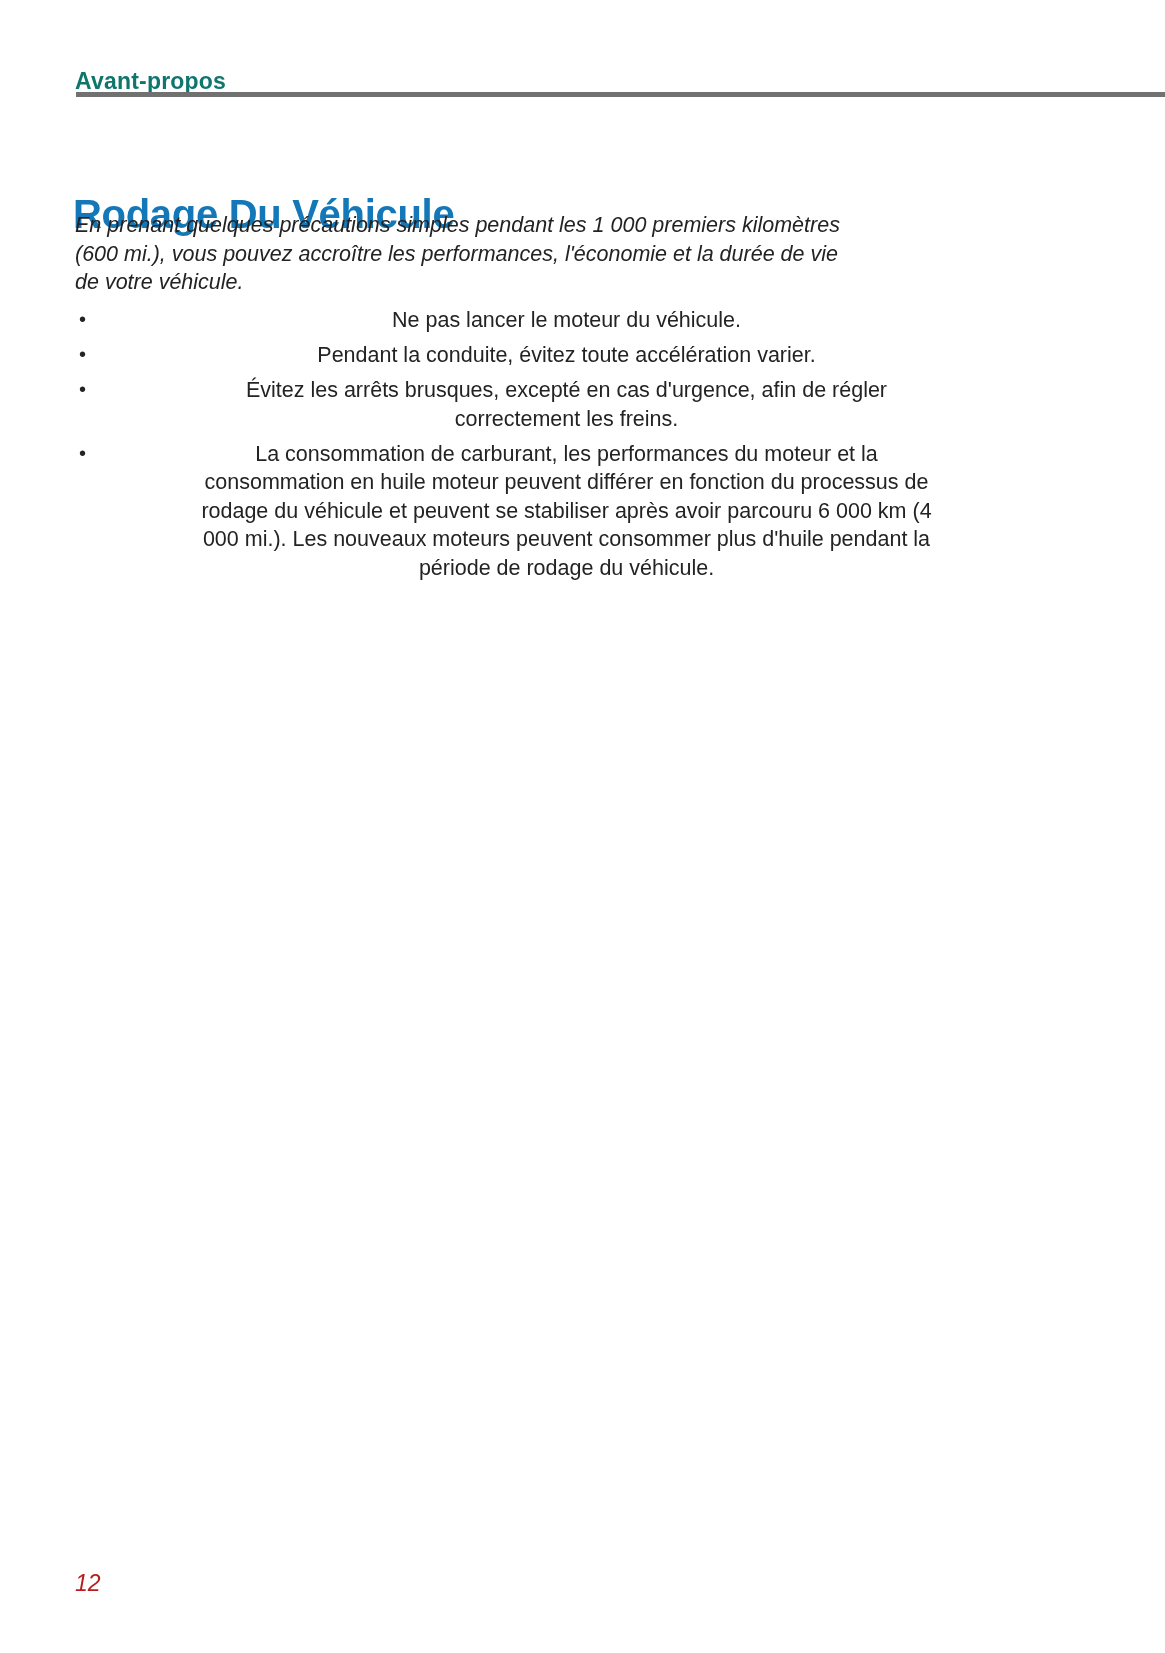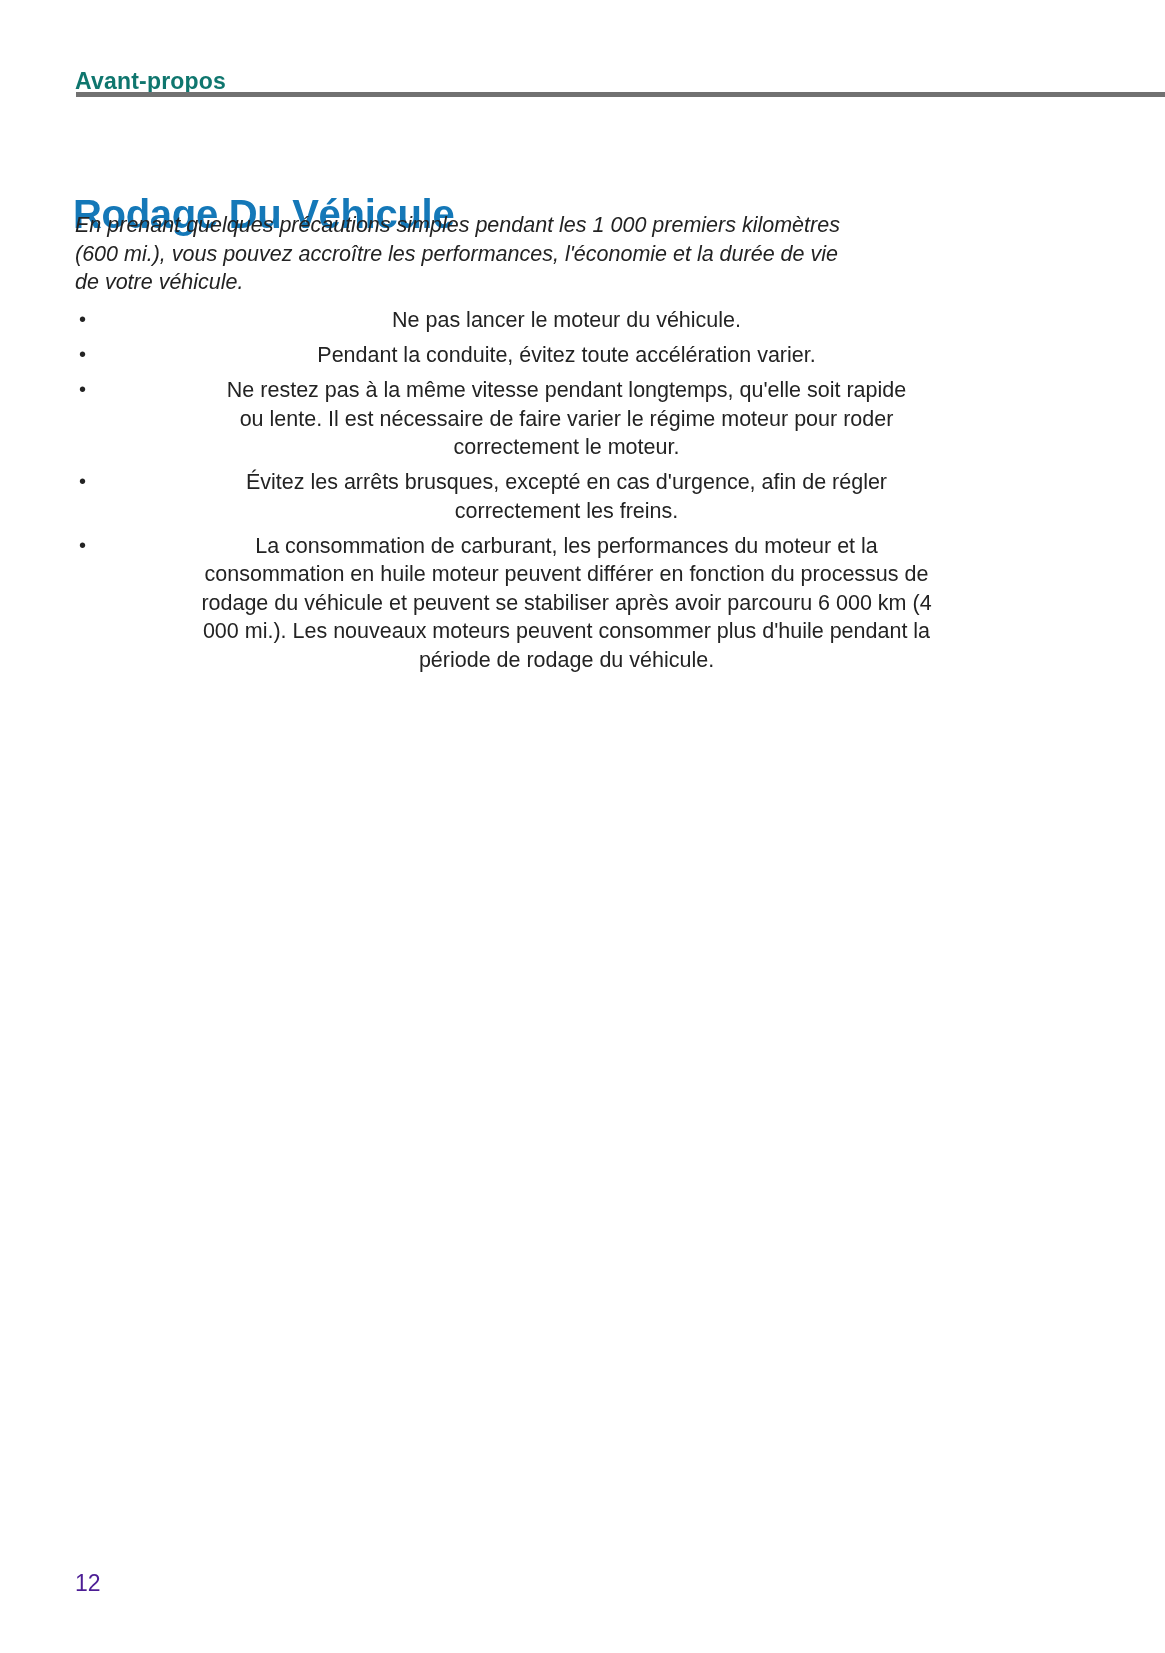--- a/index.html
+++ b/index.html
@@ -86,44 +86,42 @@
     top: -1px;
     font-size: 20px;
     color: #232323;
   }
 
   .page-number {
     position: absolute;
     top: 1570px;
     left: 75px;
     font-size: 23px;
-    color: #4c1d95;
+    color: #b91c1c;
+    font-style: italic;
   }
 </style>
 </head>
 <body>
 
 <div class="page">
 
   <div class="running-header">Avant-propos</div>
 
   <div class="header-rule"></div>
 
   <h1 class="page-title">Rodage Du Véhicule</h1>
 
   <p class="intro">En prenant quelques précautions simples pendant les 1 000 premiers kilomètres
 (600 mi.), vous pouvez accroître les performances, l'économie et la durée de vie
 de votre véhicule.</p>
 
   <ul class="bullet-list">
     <li>Ne pas lancer le moteur du véhicule.</li>
     <li>Pendant la conduite, évitez toute accélération varier.</li>
-    <li>Ne restez pas à la même vitesse pendant longtemps, qu'elle soit rapide
-ou lente. Il est nécessaire de faire varier le régime moteur pour roder
-correctement le moteur.</li>
     <li>Évitez les arrêts brusques, excepté en cas d'urgence, afin de régler
 correctement les freins.</li>
     <li>La consommation de carburant, les performances du moteur et la
 consommation en huile moteur peuvent différer en fonction du processus de
 rodage du véhicule et peuvent se stabiliser après avoir parcouru 6 000 km (4
 000 mi.). Les nouveaux moteurs peuvent consommer plus d'huile pendant la
 période de rodage du véhicule.</li>
   </ul>
 
   <div class="page-number">12</div>

